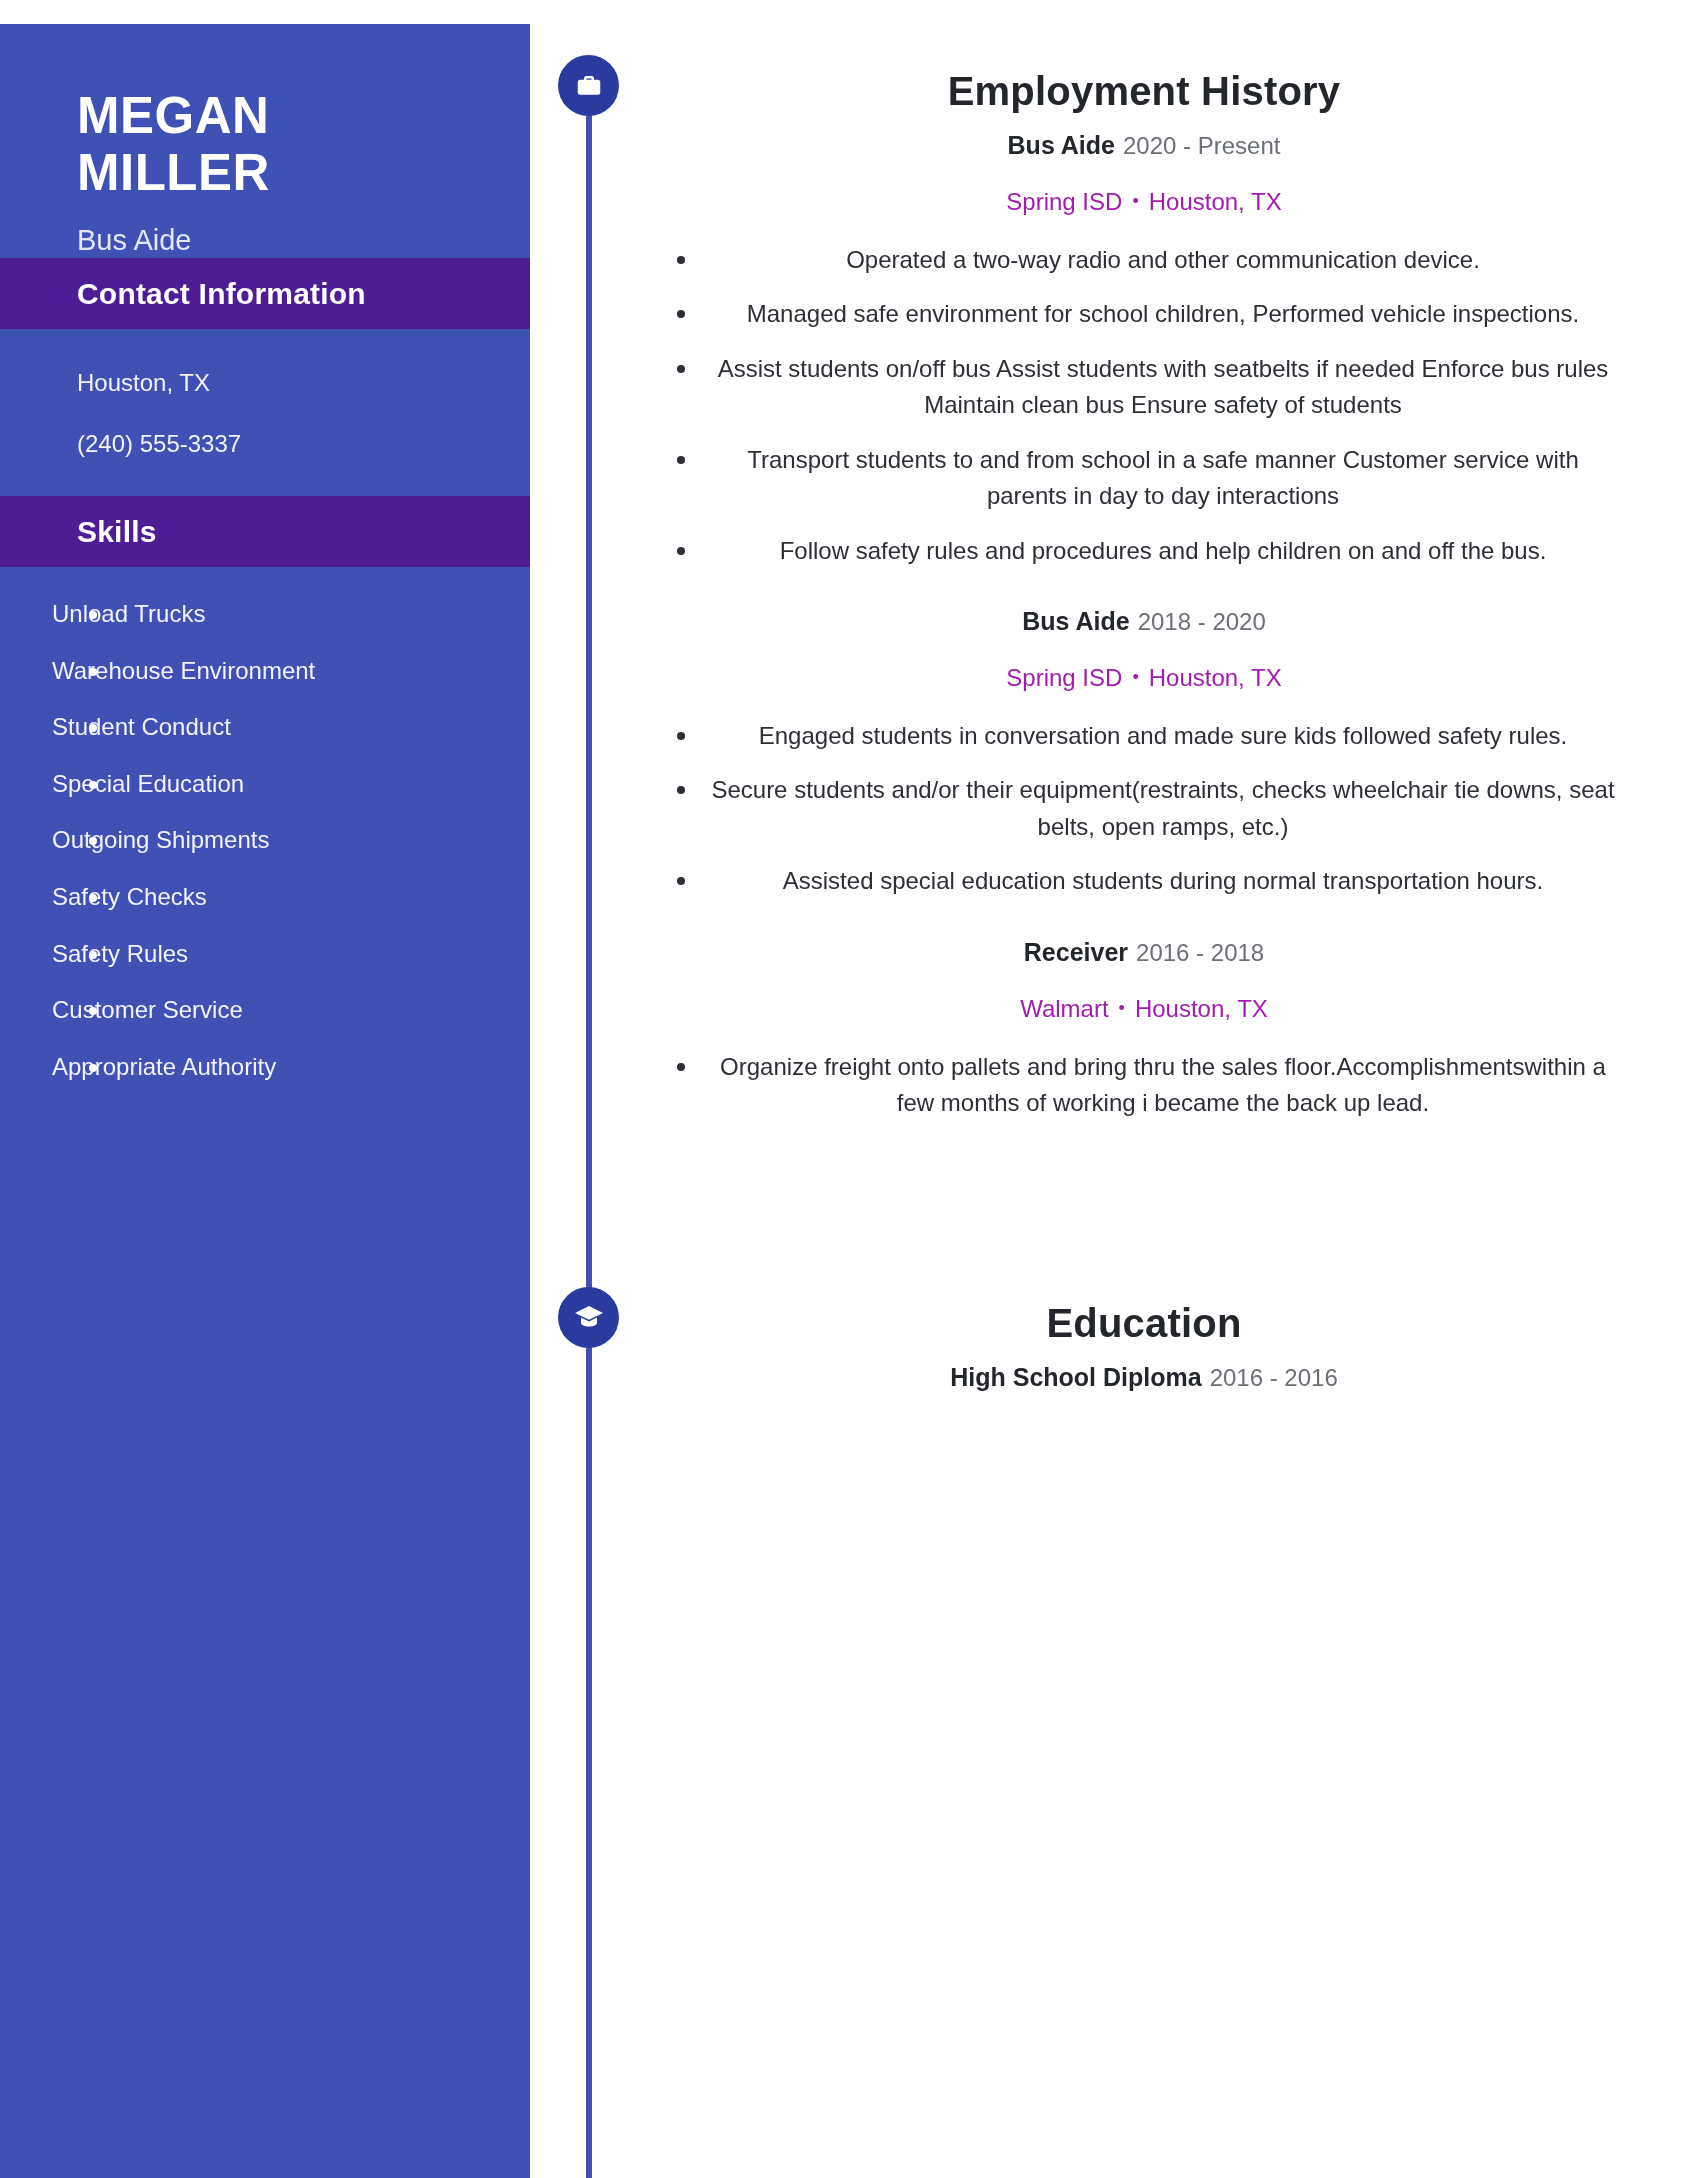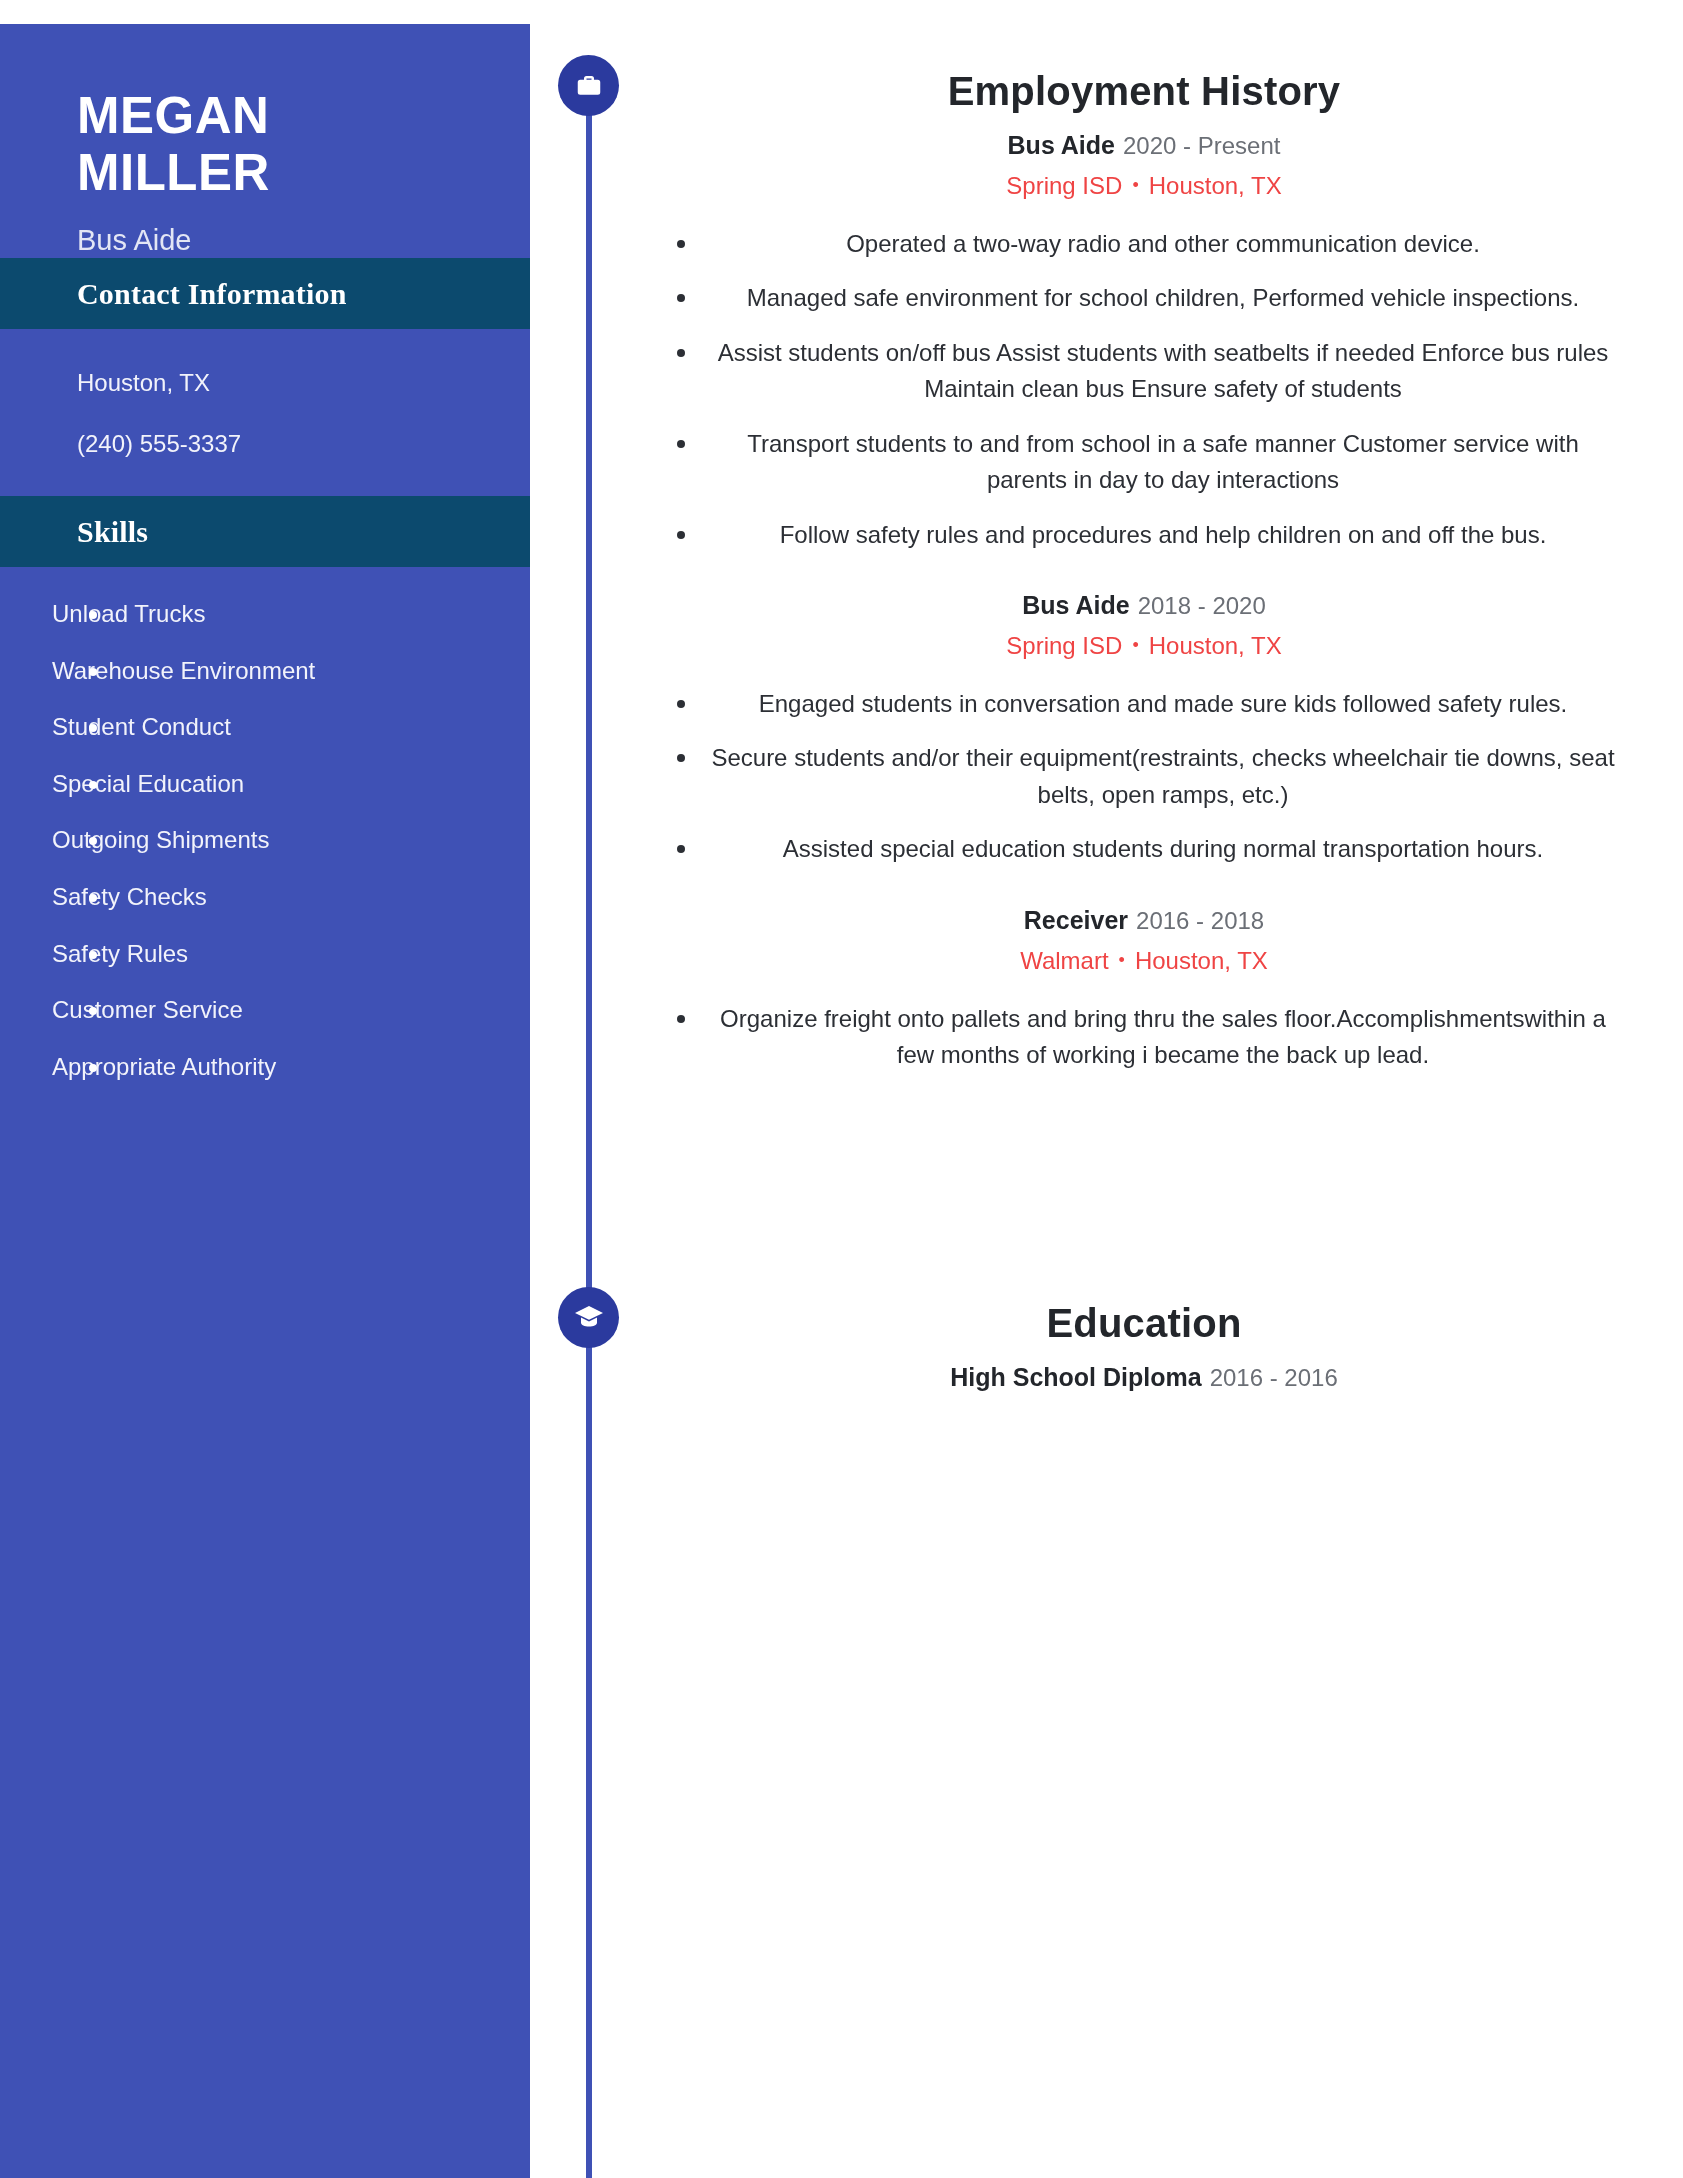--- a/index.html
+++ b/index.html
@@ -43,23 +43,22 @@
   }
   .job-title {
     margin-top:22px;
     font-size:29px;
     font-weight:400;
     color:#e3e6f5;
     line-height:1.2;
   }
 
   .section-band {
-    background:#0c4a6e;
+    background:#4c1d95;
     padding:16px 16px 16px 77px;
-    font-family:Liberation Serif, serif;
   }
   .section-band h2 {
     font-size:30px;
     font-weight:700;
     color:#ffffff;
     letter-spacing:0.2px;
     line-height:1.3;
   }
 
   .contact-body {
@@ -155,23 +154,23 @@
     color:#23262b;
   }
   .entry-dates {
     font-weight:400;
     color:#6b6f76;
     margin-left:8px;
     font-size:24px;
   }
   .entry-meta {
     font-size:24px;
-    color:#ef4444;
+    color:#a21caf;
     line-height:1.5;
-    margin-top:4px;
+    margin-top:20px;
   }
   .meta-sep { margin:0 10px; font-size:18px; vertical-align:3px; }
 
   .bullets {
     margin-top:22px;
     list-style:none;
   }
   .bullets li {
     position:relative;
     font-size:24px;

